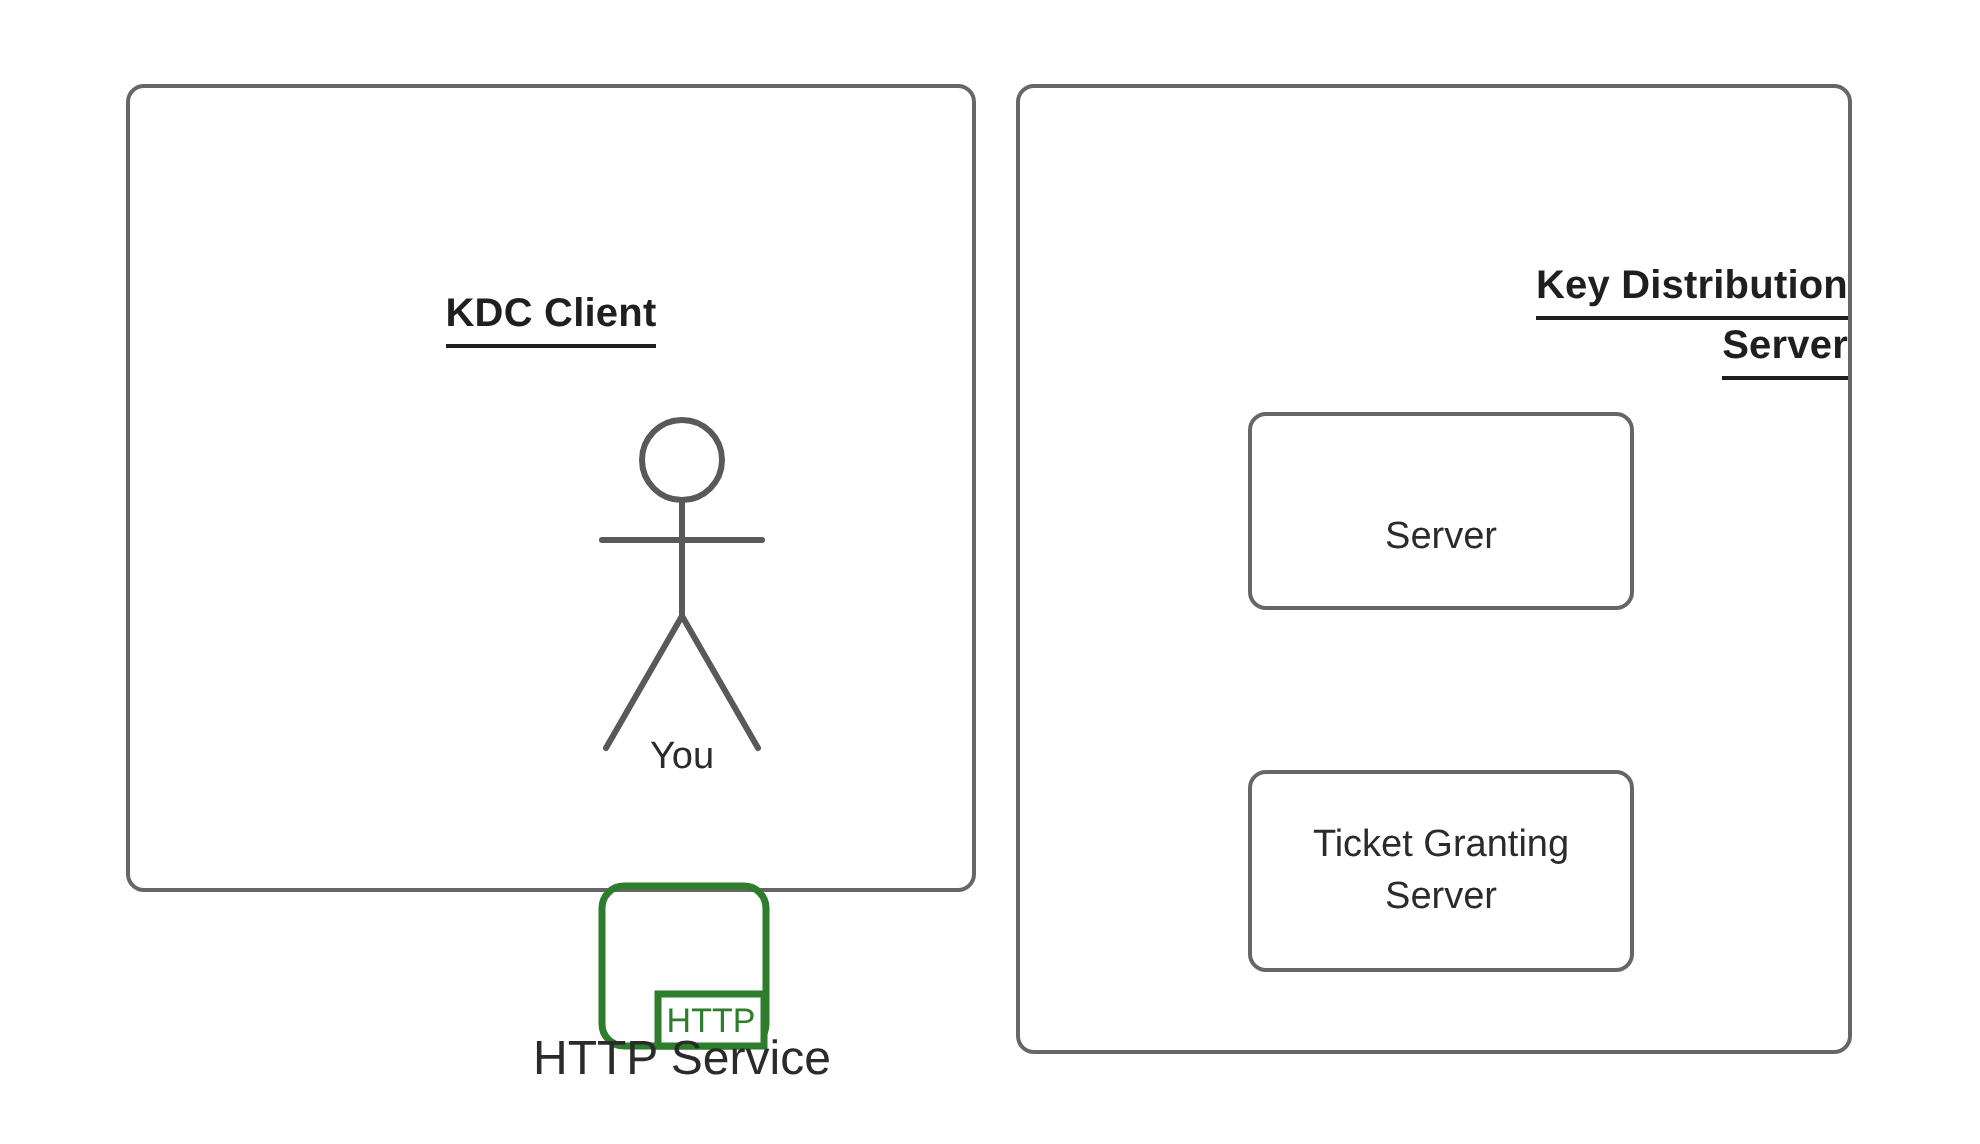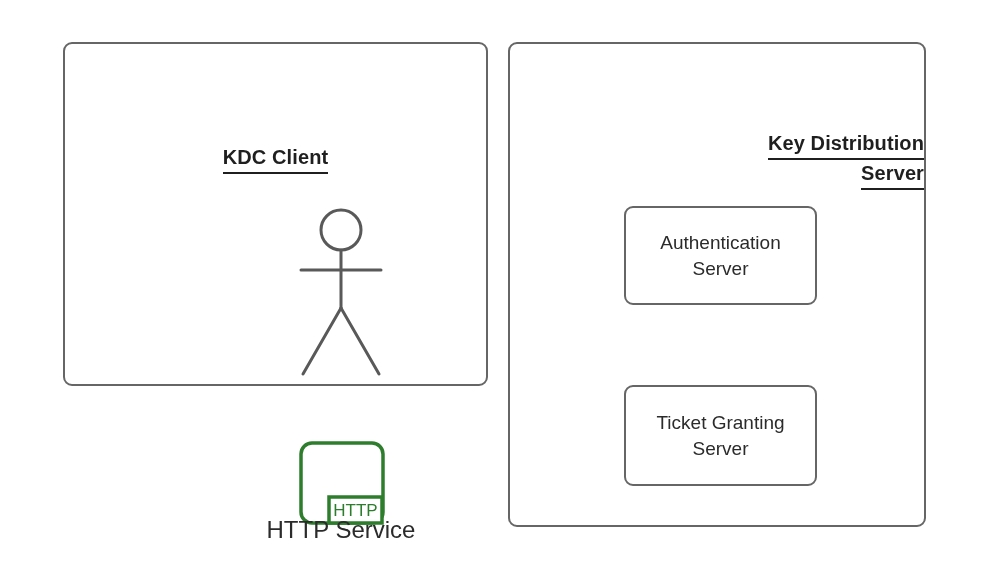--- a/index.html
+++ b/index.html
@@ -24,21 +24,21 @@
     position: absolute;
     box-sizing: border-box;
     background: #ffffff;
     border: 2px solid #666666;
     border-radius: 9px;
   }
   #panel-client {
     left: 63px;
     top: 42px;
     width: 425px;
-    height: 344px;
+    height: 404px;
   }
   #panel-kdc {
     left: 508px;
     top: 42px;
     width: 418px;
     height: 485px;
   }
 
   
   .panel-title {
@@ -137,20 +137,21 @@
         <g fill="none" stroke="#595959" stroke-width="3" stroke-linecap="round">
           <circle cx="51" cy="28" r="20"></circle>
           <line x1="51" y1="48" x2="51" y2="106"></line>
           <line x1="11" y1="68" x2="91" y2="68"></line>
           <line x1="51" y1="106" x2="13" y2="172"></line>
           <line x1="51" y1="106" x2="89" y2="172"></line>
         </g>
       </svg>
     </div>
 
+    <div id="actor-label">You</div>
 
     <div id="http-icon">
       <svg width="92" height="90" viewBox="0 0 92 90" xmlns="http://www.w3.org/2000/svg">
         <rect x="5" y="5" width="82" height="80" rx="11" ry="11" fill="none" stroke="#2d7d2d" stroke-width="3.5"></rect>
         <rect x="33" y="59" width="53" height="26" fill="#ffffff" stroke="#2d7d2d" stroke-width="3.5"></rect>
         <text x="59.5" y="78" text-anchor="middle" font-family="Liberation Sans, sans-serif" font-size="17" fill="#2d7d2d">HTTP</text>
       </svg>
     </div>
 
     <div id="http-service-label">HTTP Service</div>
@@ -161,21 +162,21 @@
 
     <div class="panel-title" id="title-kdc">
       <span>Key Distribution</span><br>
       <span>Server</span>
     </div>
 
   </div>
 
   <div class="server-box" id="box-auth-server">
     <div class="server-label">
-      <span>Authentication</span><br>
+      <br>
       <span>Server</span>
     </div>
   </div>
 
   <div class="server-box" id="box-tgt-server">
     <div class="server-label">
       <span>Ticket Granting</span><br>
       <span>Server</span>
     </div>
   </div>

